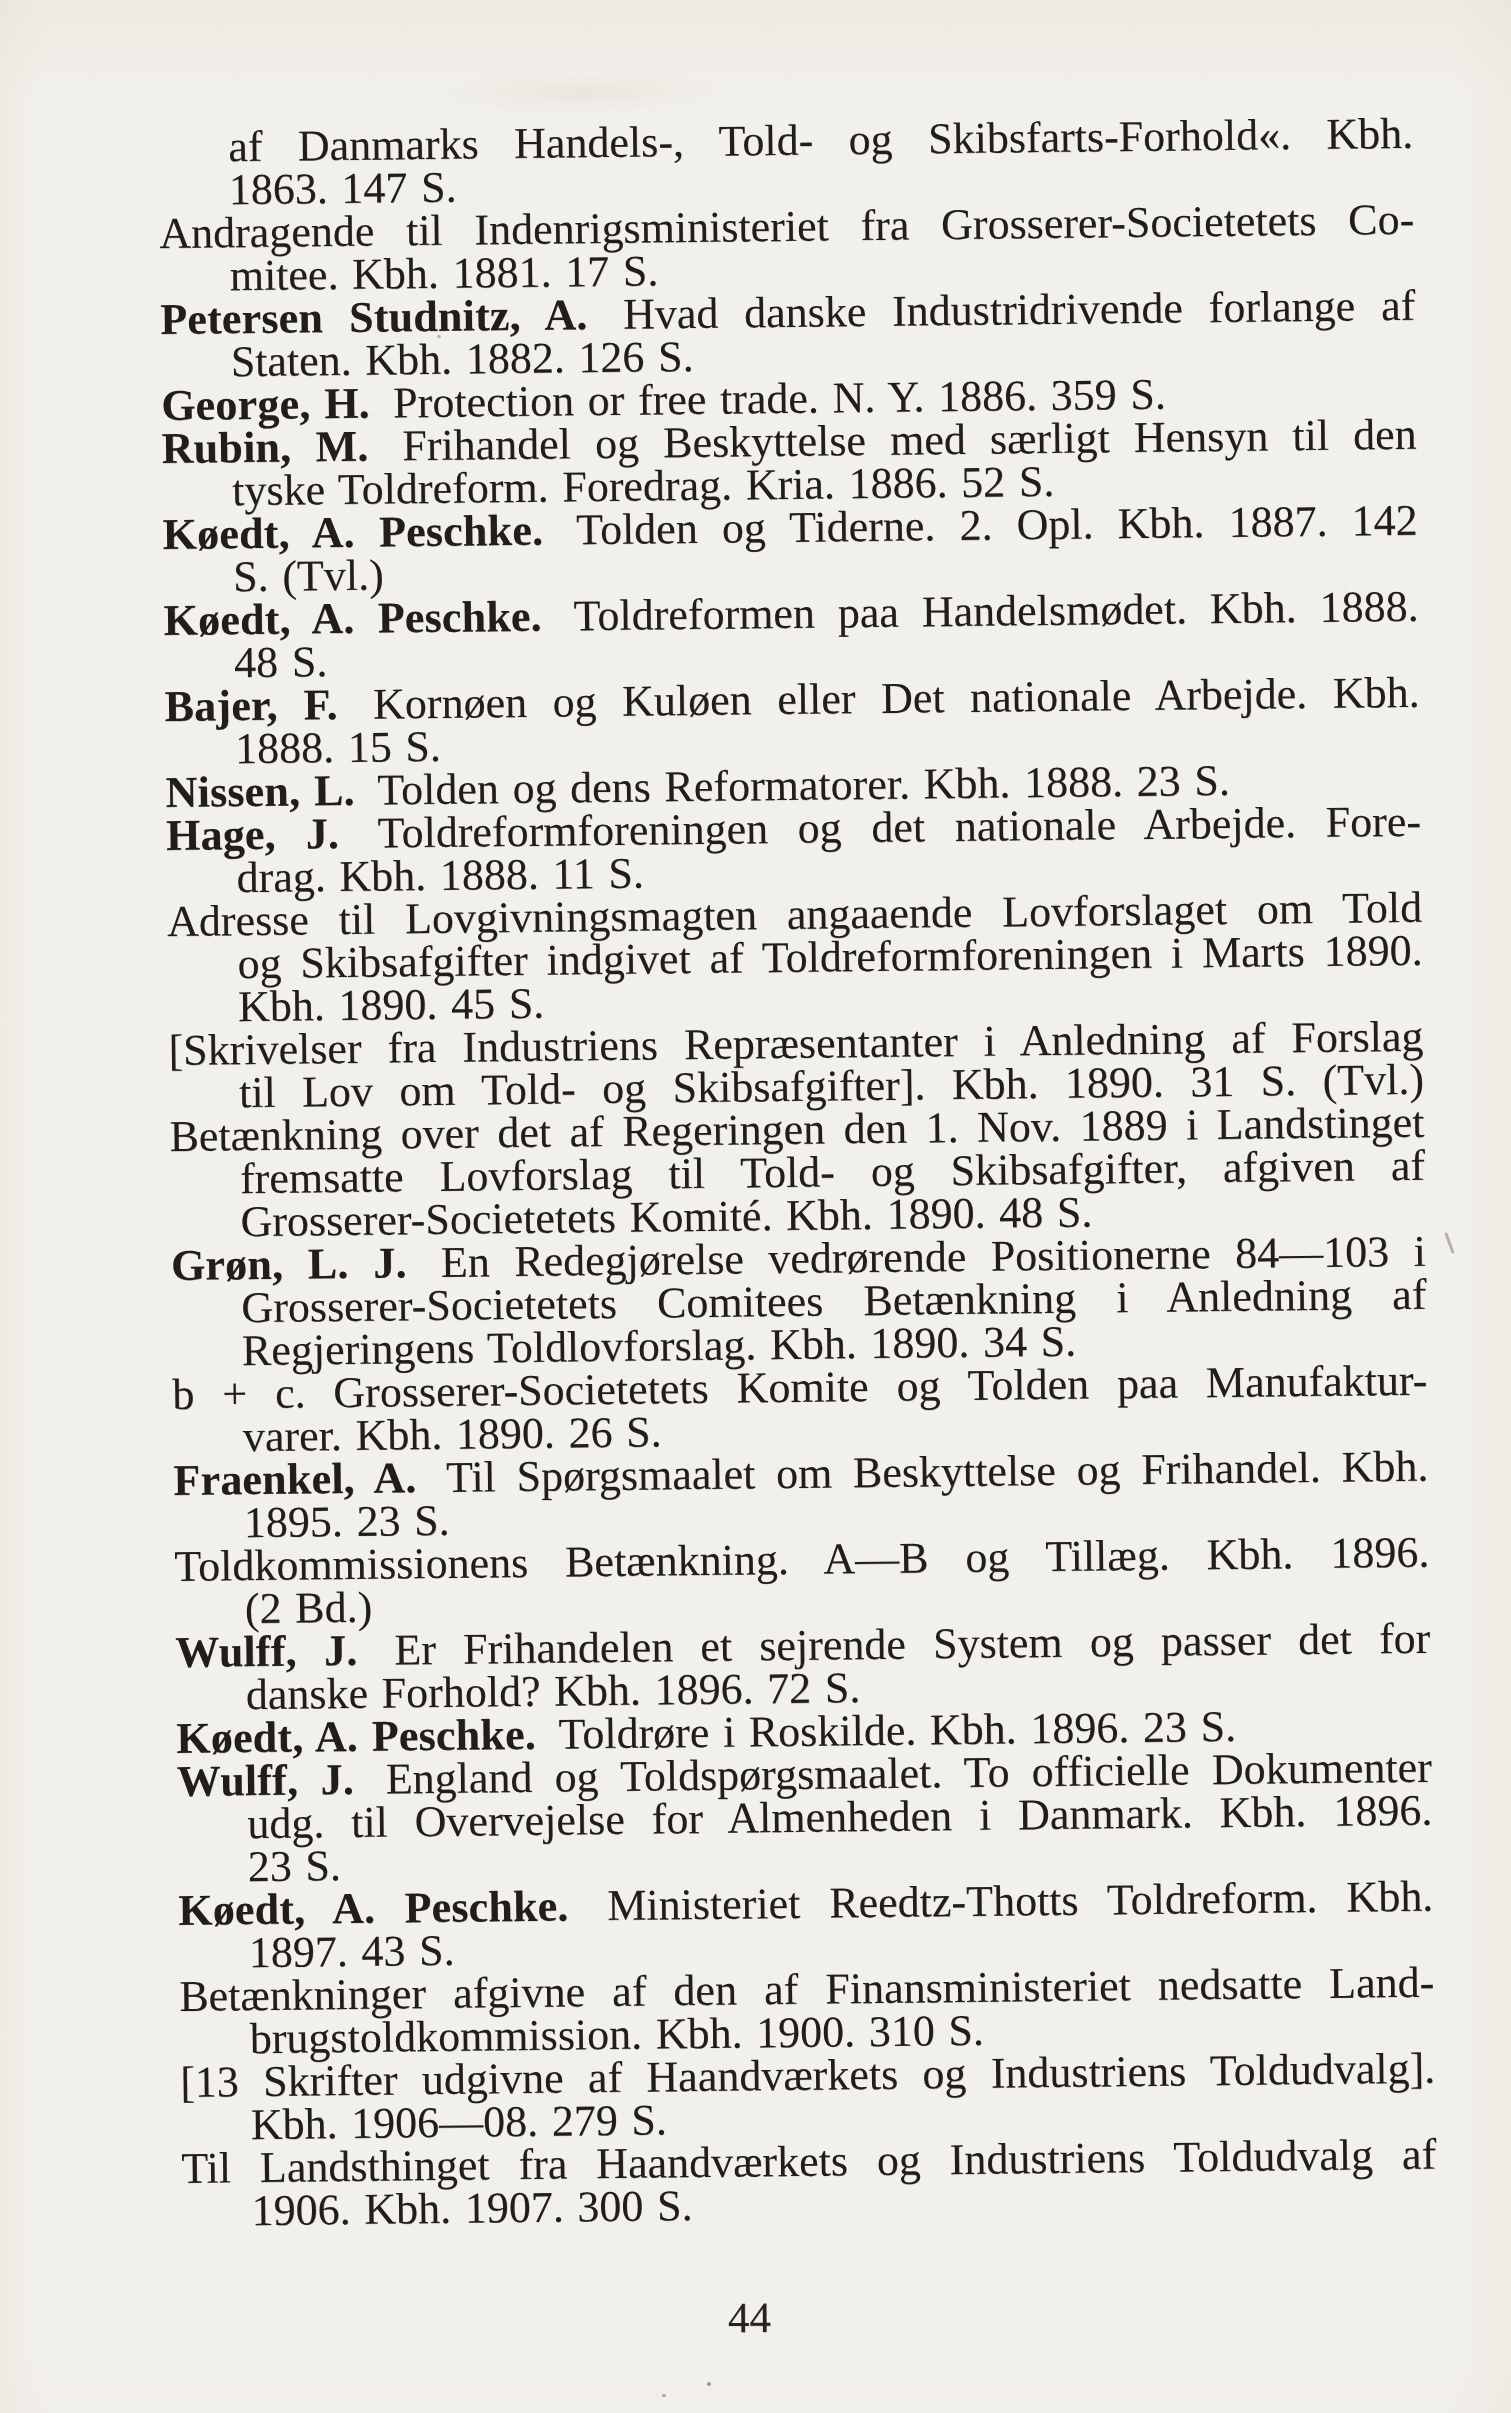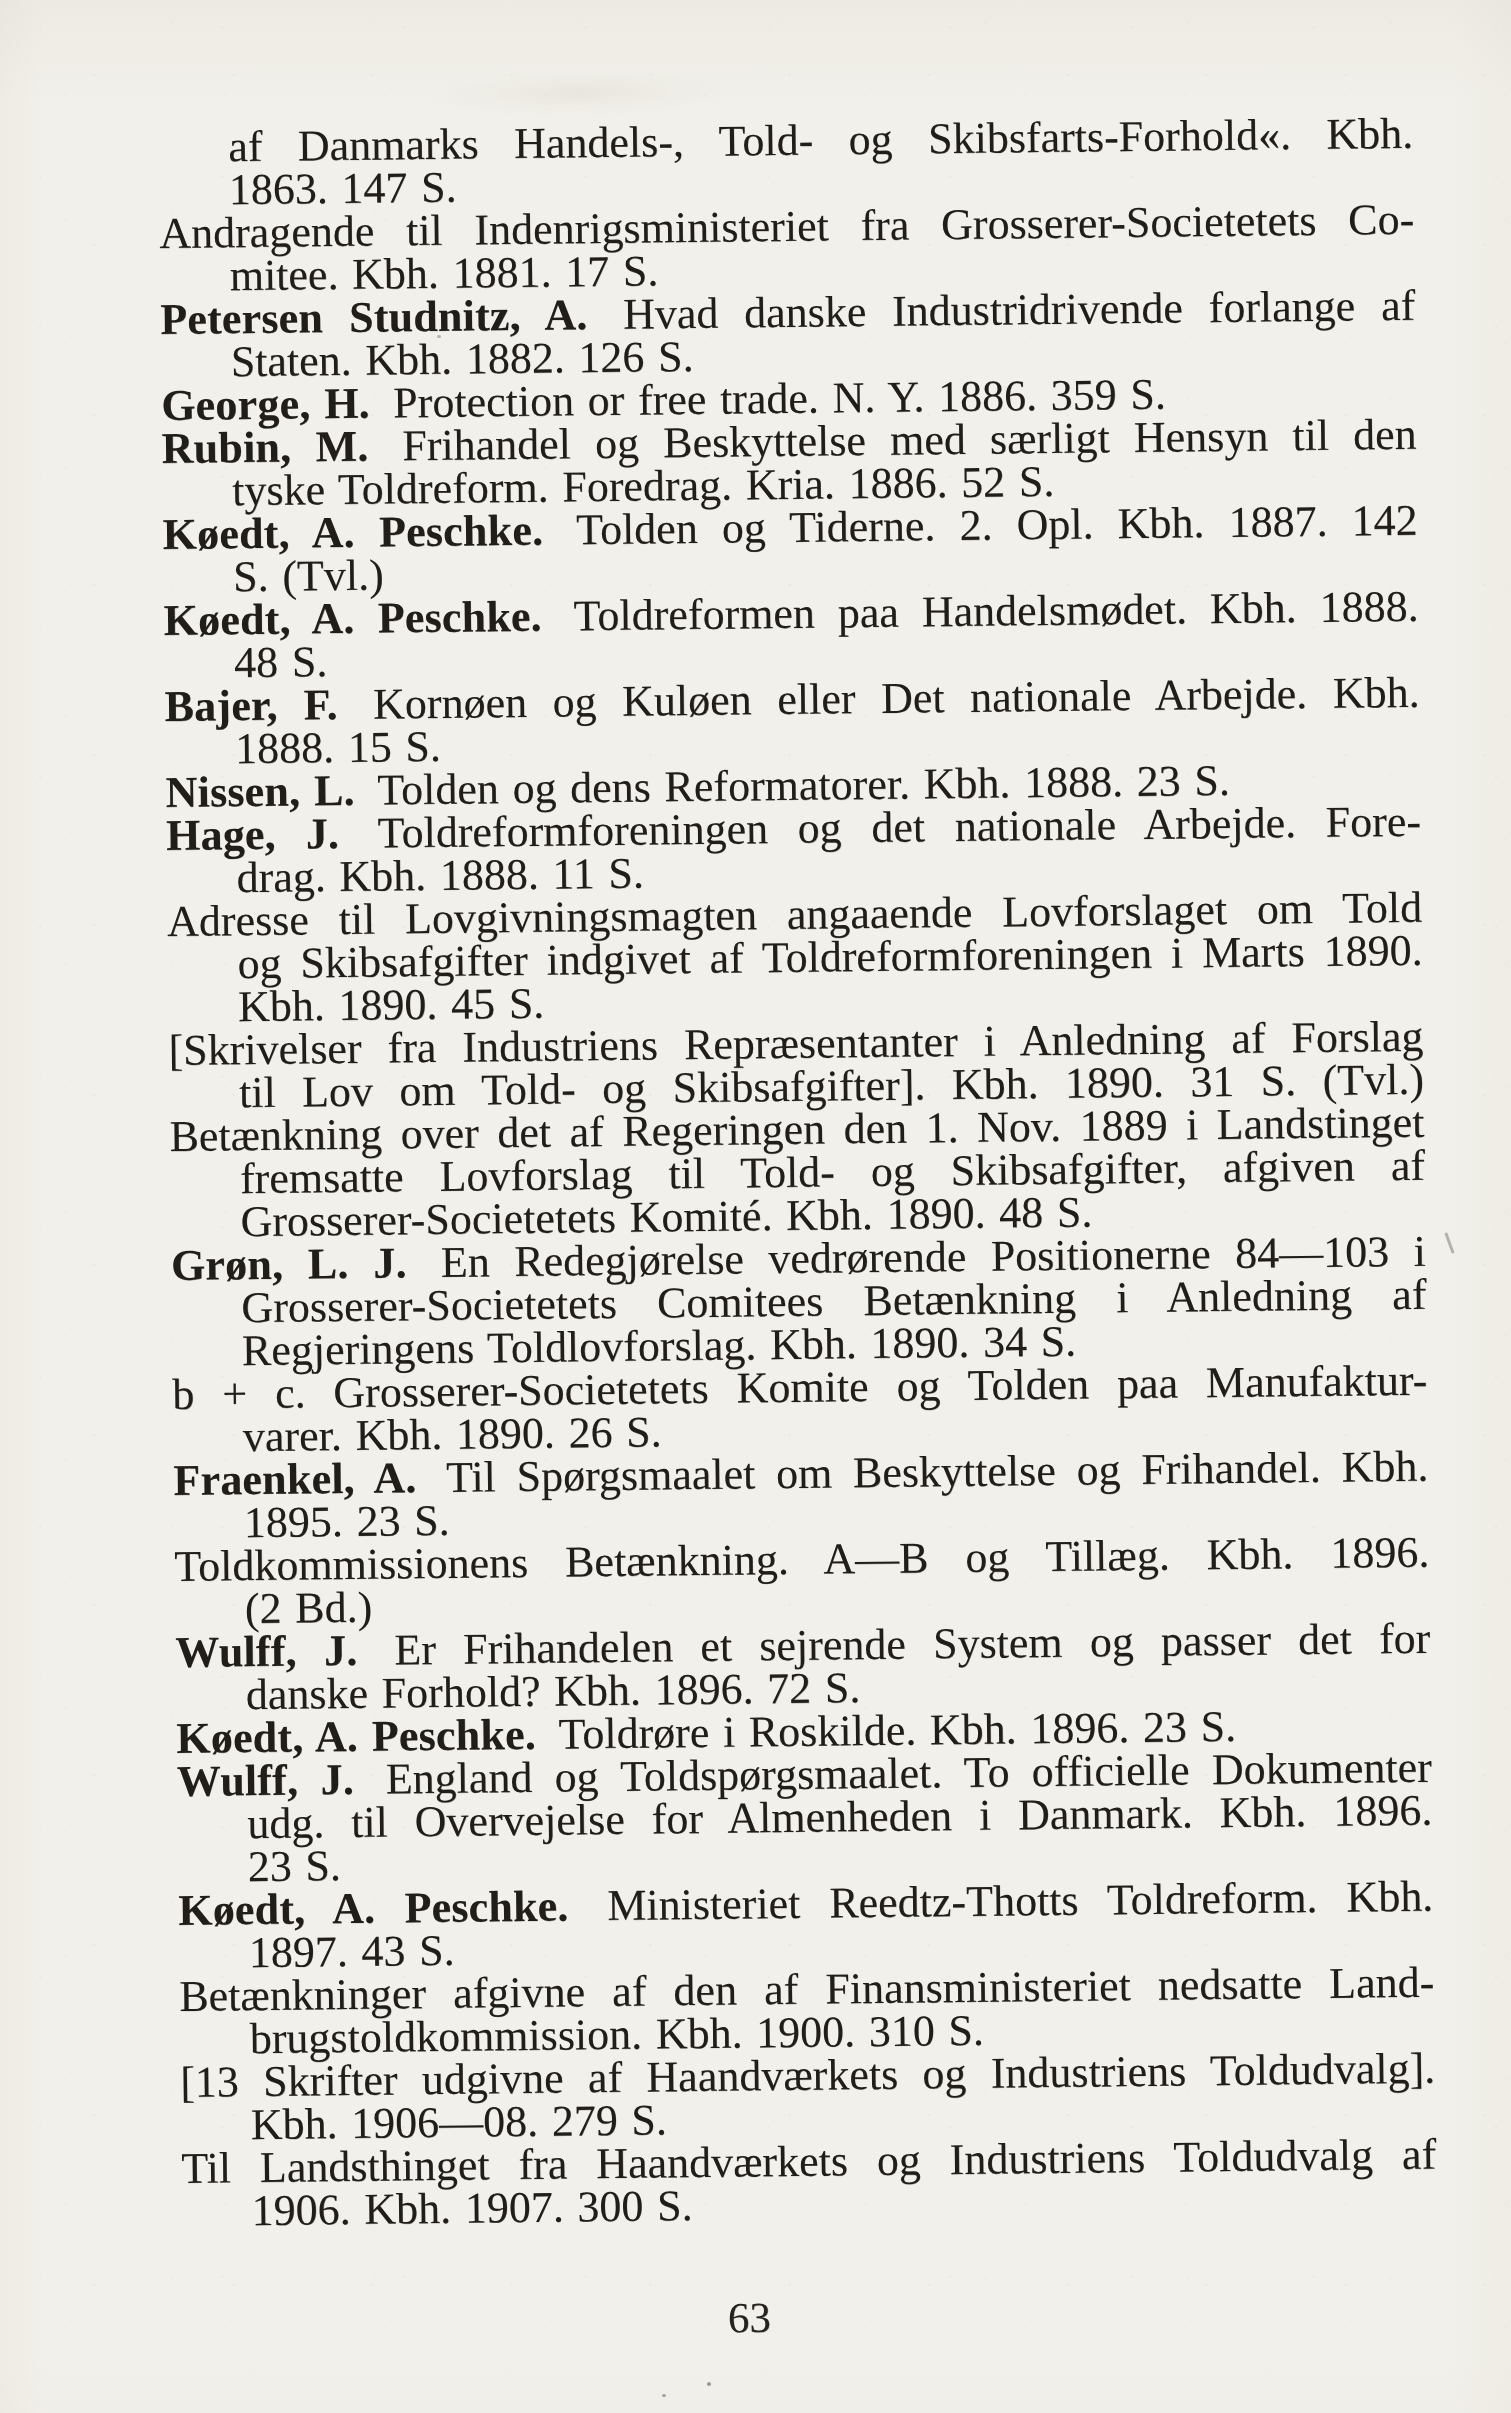--- a/index.html
+++ b/index.html
@@ -164,21 +164,21 @@
       <div class="line jst"><b>Køedt, A. Peschke.</b> Ministeriet Reedtz-Thotts Toldreform. Kbh.</div>
       <div class="line ind">1897. 43 S.</div>
       <div class="line jst">Betænkninger afgivne af den af Finansministeriet nedsatte Land-</div>
       <div class="line ind">brugstoldkommission. Kbh. 1900. 310 S.</div>
       <div class="line jst">[13 Skrifter udgivne af Haandværkets og Industriens Toldudvalg].</div>
       <div class="line ind">Kbh. 1906—08. 279 S.</div>
       <div class="line jst">Til Landsthinget fra Haandværkets og Industriens Toldudvalg af</div>
       <div class="line ind">1906. Kbh. 1907. 300 S.</div>
     </div>
 
-  <div class="page-number">63</div>
+  <div class="page-number">44</div>
 
   <div class="pen-mark"></div>
   <div class="speck-1"></div>
   <div class="speck-2"></div>
   <div class="speck-3"></div>
 
 </div>
 
 
 </body></html>

